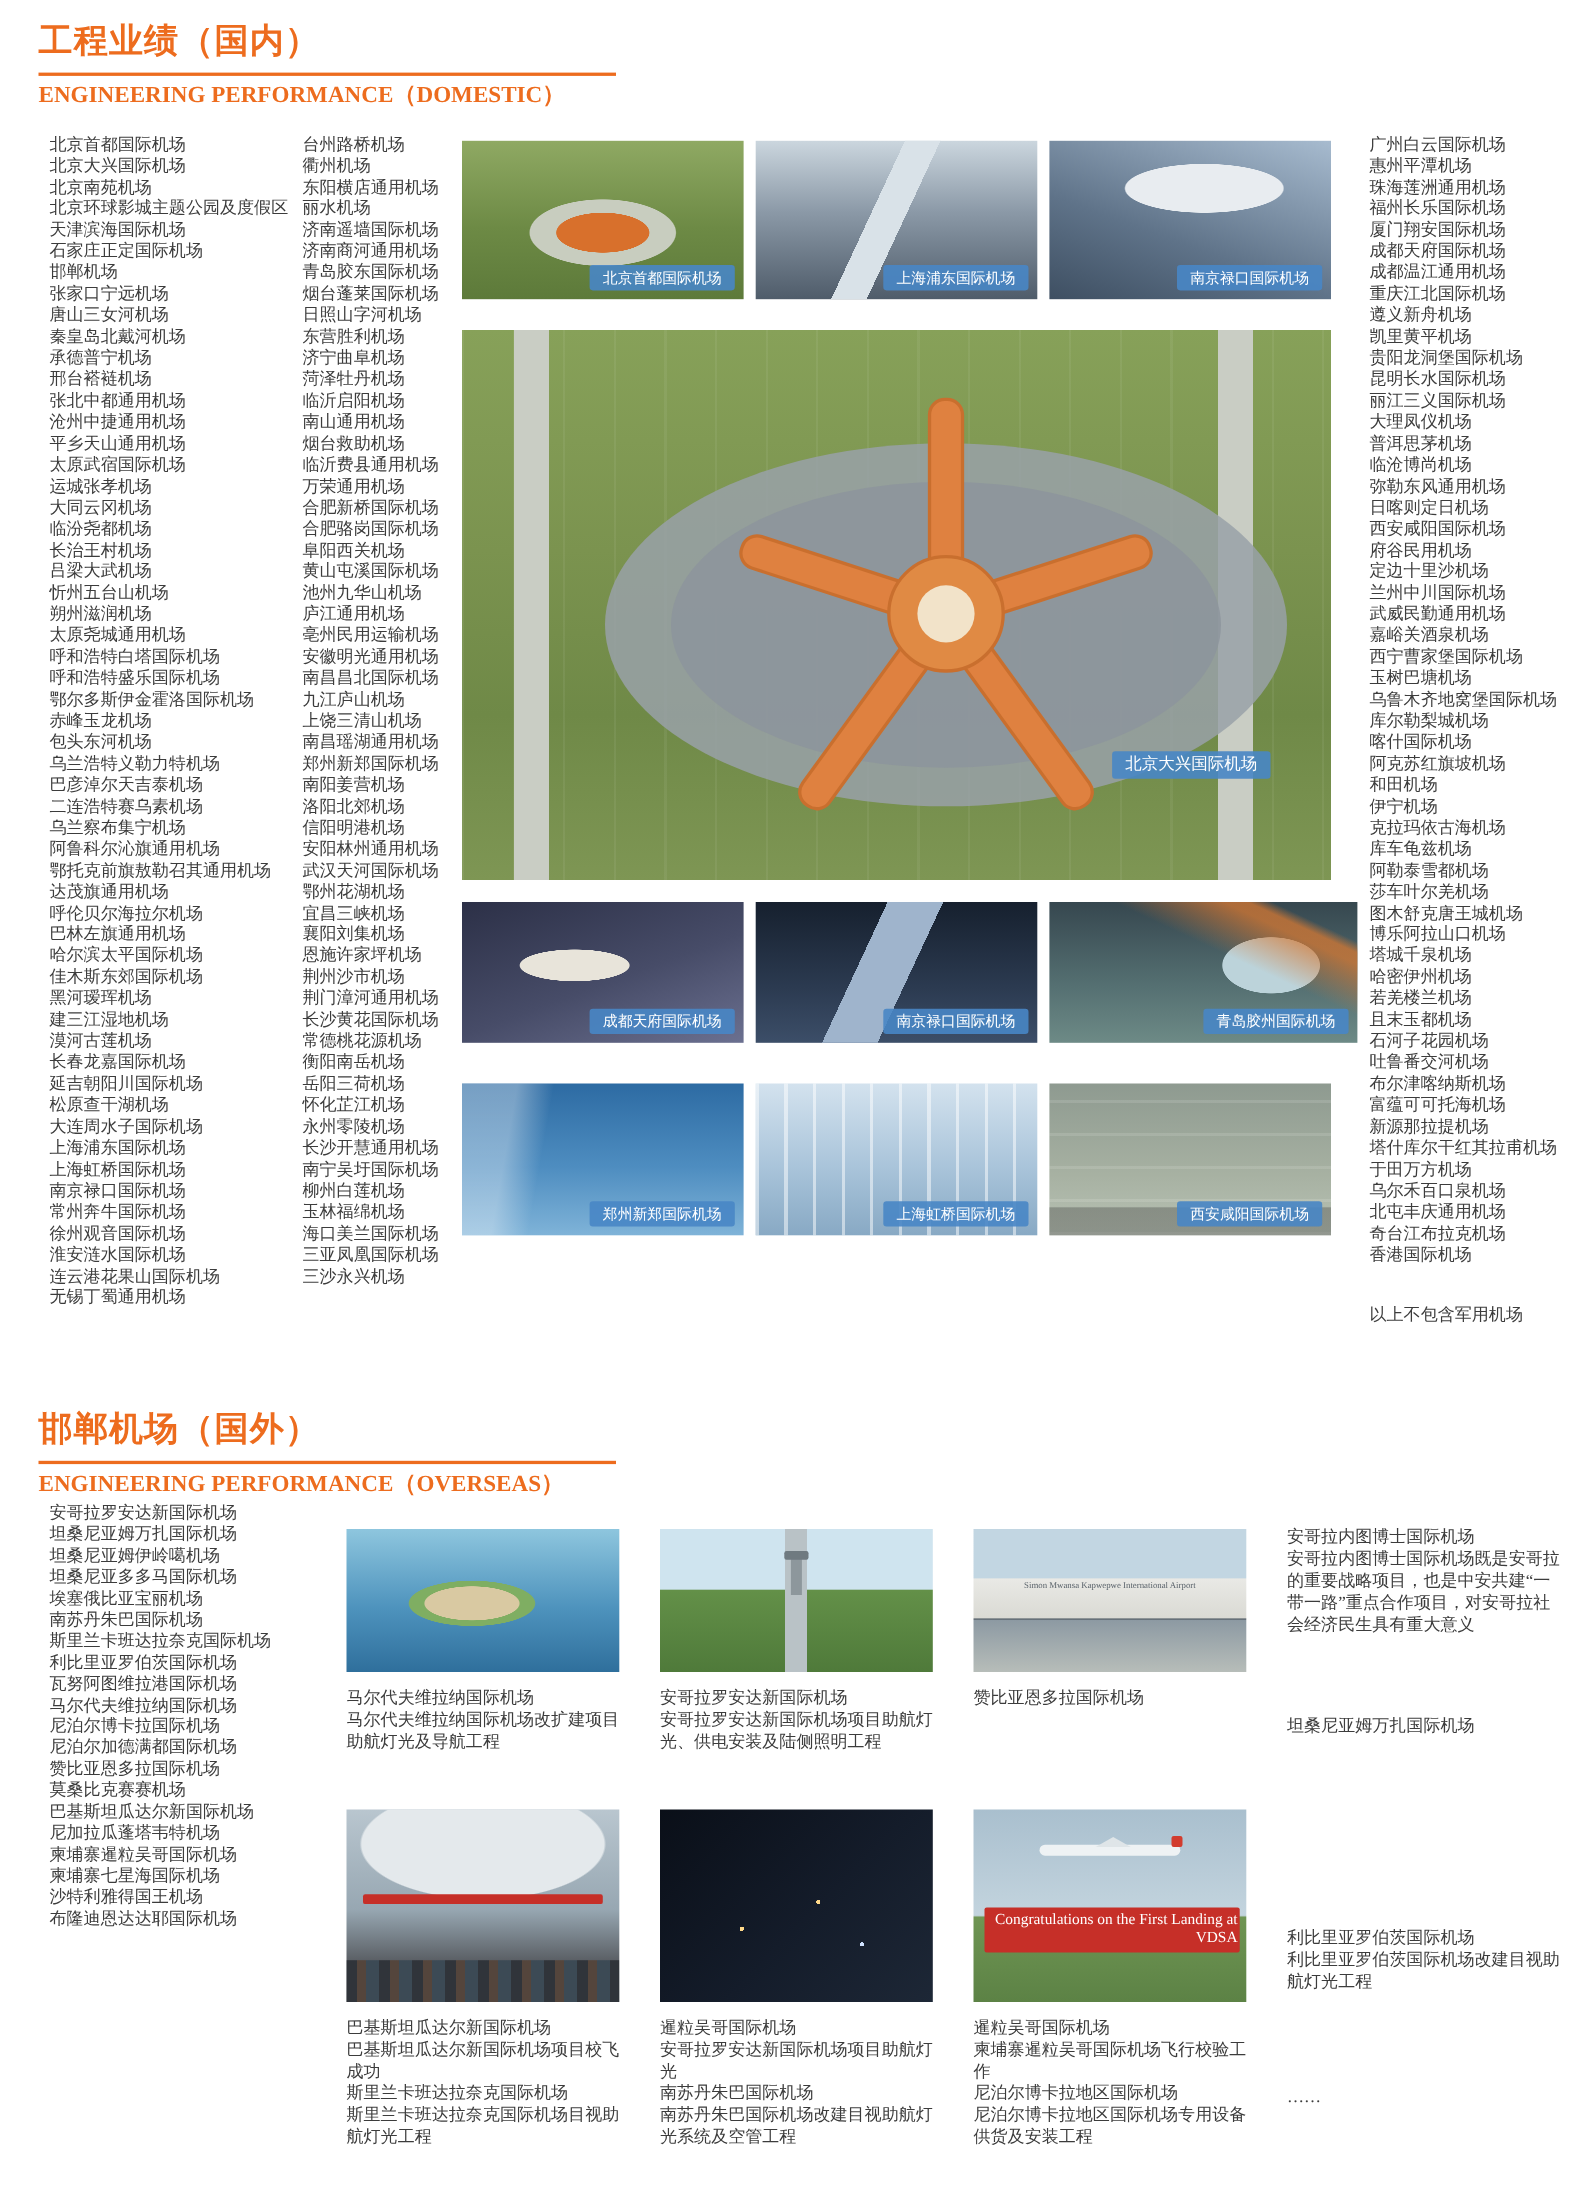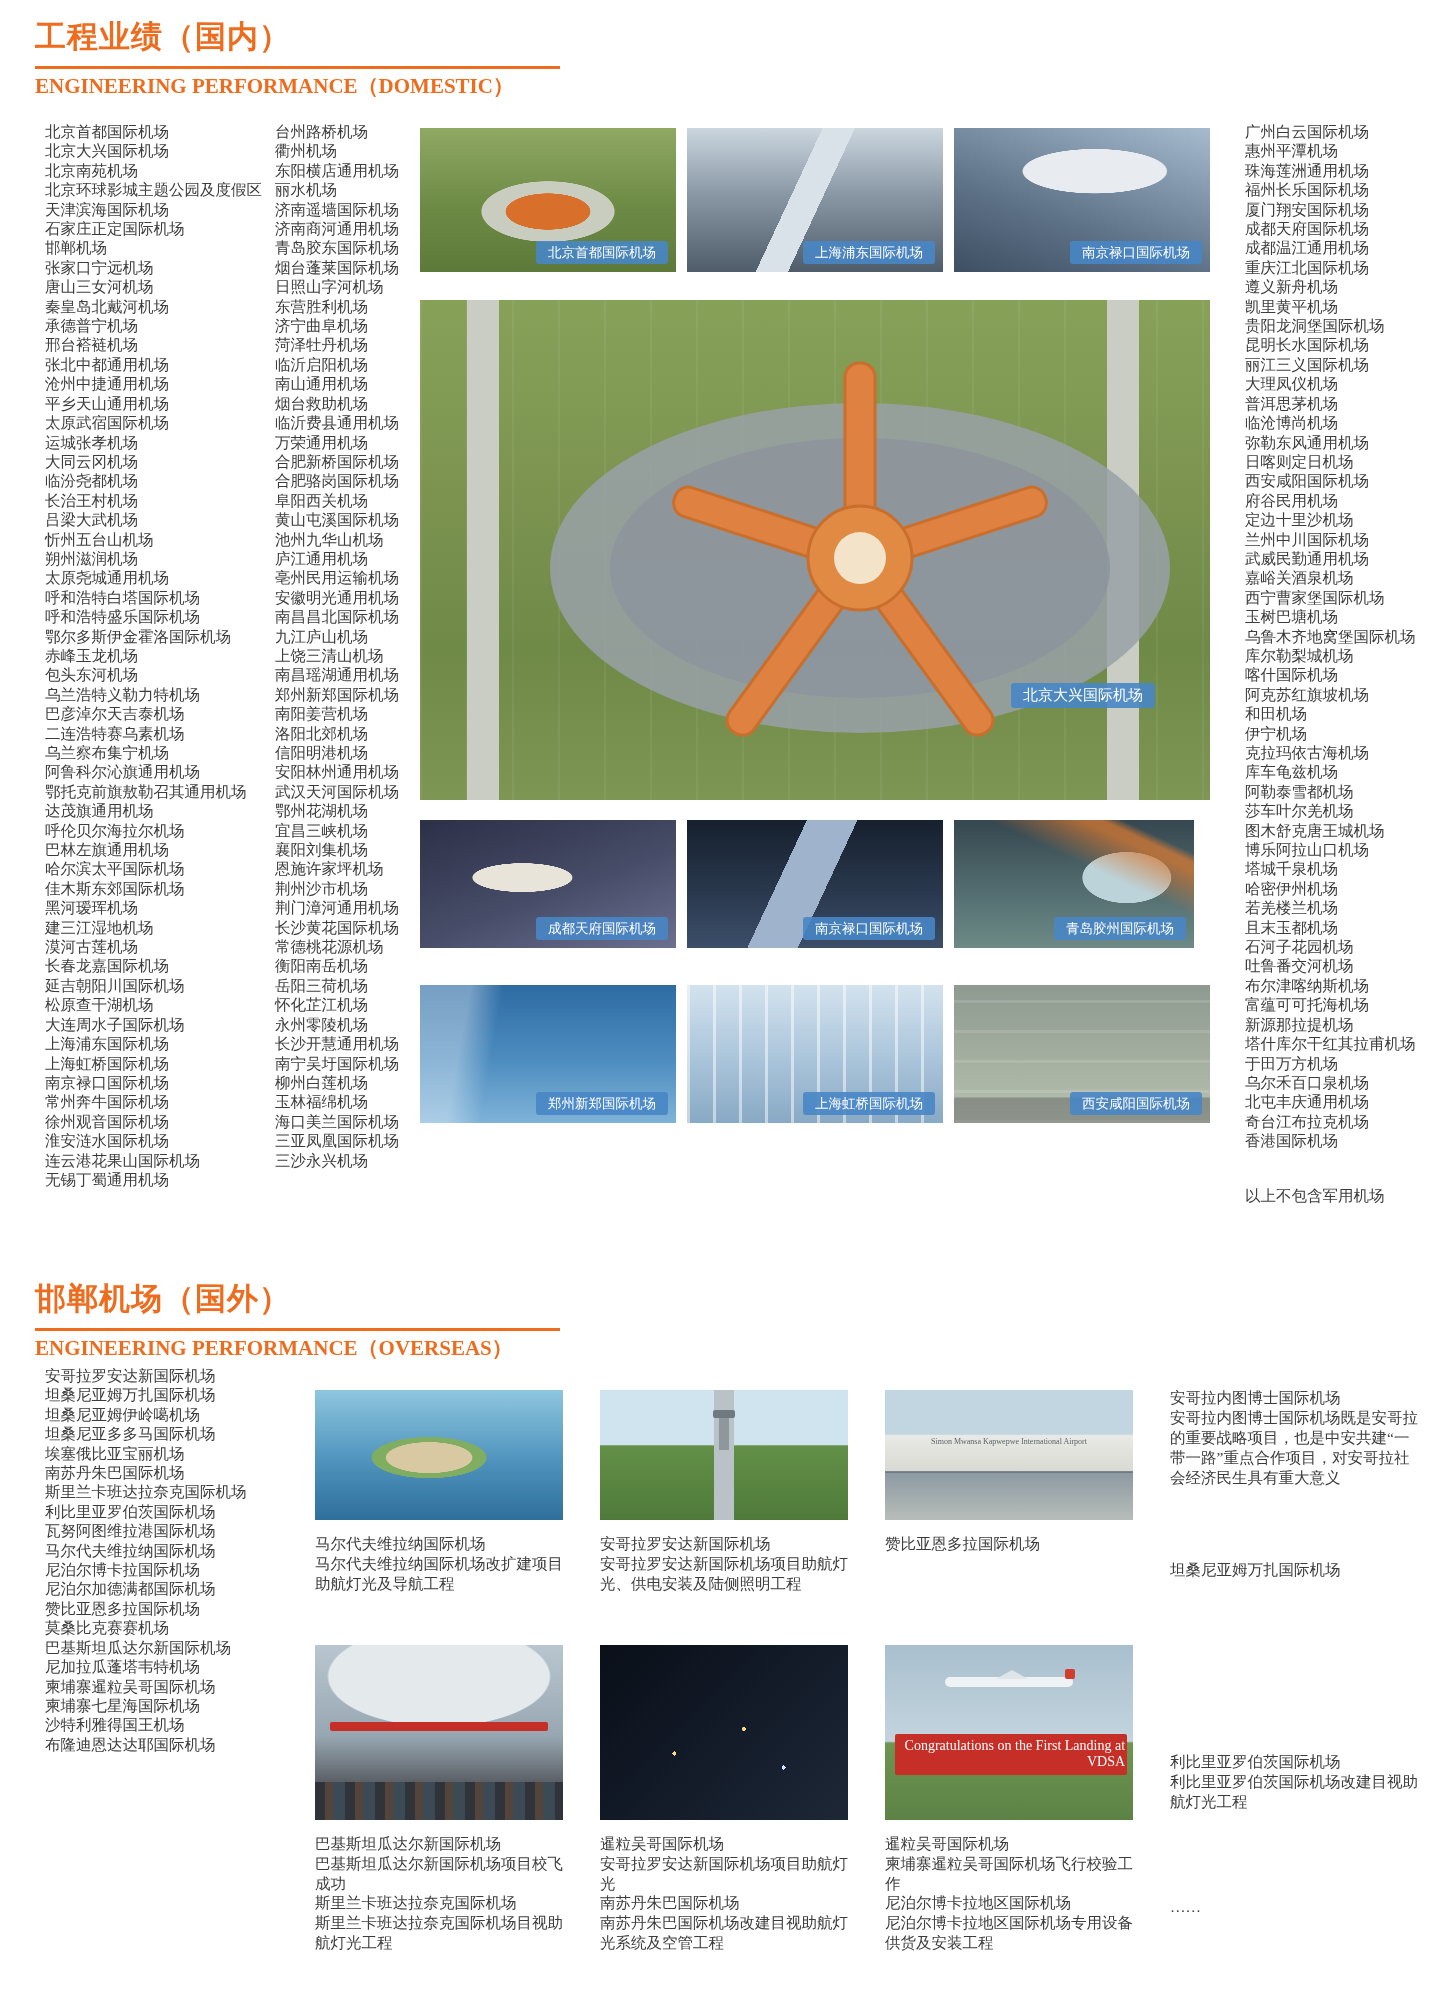--- a/index.html
+++ b/index.html
@@ -310,21 +310,21 @@
       </svg>
       <span class="chip" style="right:55px;bottom:92px;font-size:15px">北京大兴国际机场</span>
     </figure>
 
     <figure class="ph ph-tianfu" style="left:420px;top:820px;width:256px;height:128px">
       <span class="chip">成都天府国际机场</span>
     </figure>
     <figure class="ph ph-lukou-night" style="left:687px;top:820px;width:256px;height:128px">
       <span class="chip">南京禄口国际机场</span>
     </figure>
-    <figure class="ph ph-jiaozhou" style="left:954px;top:820px;width:240px;height:128px">
+    <figure class="ph ph-jiaozhou" style="left:954px;top:820px;width:280px;height:128px">
       <span class="chip">青岛胶州国际机场</span>
     </figure>
 
     <figure class="ph ph-xinzheng" style="left:420px;top:985px;width:256px;height:138px">
       <span class="chip">郑州新郑国际机场</span>
     </figure>
     <figure class="ph ph-hongqiao" style="left:687px;top:985px;width:256px;height:138px">
       <span class="chip">上海虹桥国际机场</span>
     </figure>
     <figure class="ph ph-xianyang" style="left:954px;top:985px;width:256px;height:138px">

